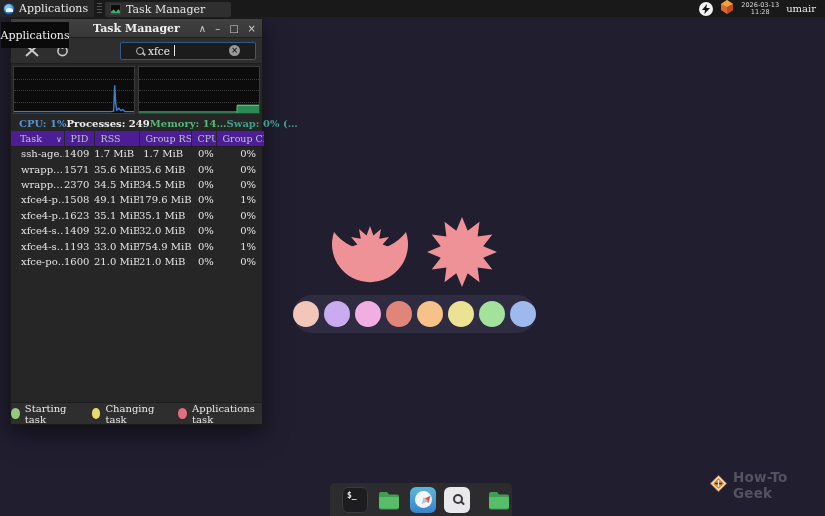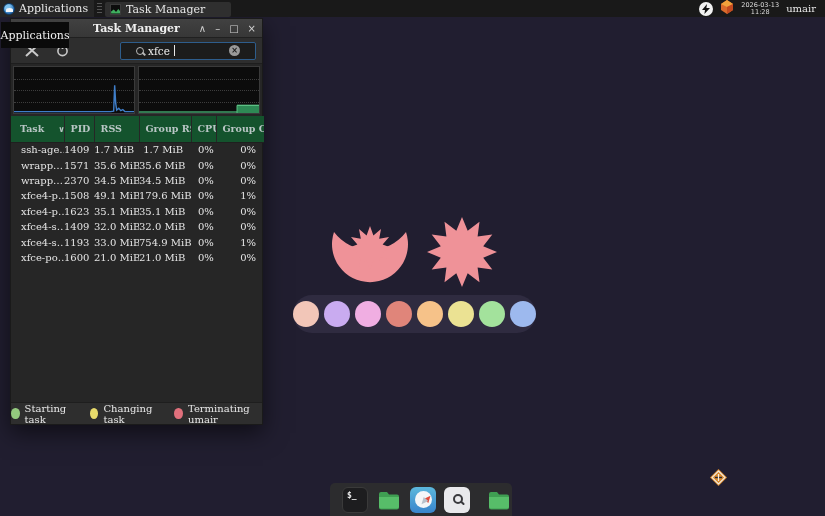--- a/index.html
+++ b/index.html
@@ -43,21 +43,21 @@
   .graphs { display:flex; gap:3px; padding:2px; height:52px; background:#262626; }
   .graph { flex:1; background:#0c0c0c; border:1px solid #3a3a3a; position:relative; overflow:hidden; }
   .gline { position:absolute; left:0; width:100%; border-top:1px dotted #3d3d3d; }
   .graph svg { position:absolute; inset:0; width:100%; height:100%; }
 
   .stats { height:15px; display:flex; align-items:center; justify-content:space-between; padding:0 8px; font-size:10px; font-weight:bold; background:#262626; white-space:nowrap; }
 
   table.proc { width:253px; border-collapse:collapse; table-layout:fixed; font-size:10px; }
   table.proc col.w0{width:53px} table.proc col.w1{width:30px} table.proc col.w2{width:45px}
   table.proc col.w3{width:52px} table.proc col.w4{width:25px} table.proc col.w5{width:48px}
-  table.proc th { height:26px; background:#14532d; color:#b9c6c5; font-weight:bold; text-align:left; padding-left:6px; border-left:1px solid #262626; border-bottom:1px solid #1f1f1f; font-size:9.5px; white-space:nowrap; overflow:hidden; }
+  table.proc th { height:15px; background:#4c1d95; color:#b9c6c5; font-weight:normal; text-align:left; padding-left:6px; border-left:1px solid #262626; border-bottom:1px solid #1f1f1f; font-size:9.5px; white-space:nowrap; overflow:hidden; }
   table.proc th:first-child { border-left:none; padding-left:9px; }
   table.proc td { height:15.4px; color:#e4e4e4; white-space:nowrap; overflow:hidden; }
   td.c0 { padding-left:10px; }
   td.c1 { text-align:center; padding-right:5px; }
   td.c2 { text-align:right; padding-right:5px; }
   td.c3 { text-align:right; padding-right:8px; }
   td.c4 { padding-left:7px; }
   td.c5 { text-align:right; padding-right:8px; }
   .sort-caret { font-size:8px; color:#b9c6c5; margin-left:14px; }
 
@@ -177,20 +177,26 @@
         <div class="gline" style="top:75%"></div>
       <svg viewBox="0 0 120 48" preserveAspectRatio="none">
         <line x1="0" y1="47" x2="120" y2="47" stroke="#3f9e68" stroke-width="1.4"></line>
         <rect x="98" y="40" width="22" height="8" fill="#2e8a55"></rect>
         <line x1="98" y1="40" x2="120" y2="40" stroke="#5cc084" stroke-width="1.4"></line>
         <line x1="98" y1="40" x2="98" y2="48" stroke="#5cc084" stroke-width="1"></line>
       </svg>
     </div>
   </div>
 
+  <div class="stats">
+    <span style="color: rgb(79, 150, 216);">CPU: 1%</span>
+    <span style="color: rgb(237, 237, 237);">Processes: 249</span>
+    <span style="color: rgb(85, 184, 119);">Memory: 14…</span>
+    <span style="color: rgb(63, 160, 142);">Swap: 0% (…</span>
+  </div>
 
   <table class="proc">
     <colgroup>
         <col class="w0">
         <col class="w1">
         <col class="w2">
         <col class="w3">
         <col class="w4">
         <col class="w5">
       </colgroup>
@@ -276,21 +282,21 @@
     <span class="leg">
         <i style="background: rgb(148, 202, 126);"></i>
         <span>Starting task</span>
       </span>
     <span class="leg">
         <i style="background: rgb(231, 218, 107);"></i>
         <span>Changing task</span>
       </span>
     <span class="leg">
         <i style="background: rgb(224, 112, 124);"></i>
-        <span>Terminating umair</span>
+        <span>Applications task</span>
       </span>
   </div>
 </div>
 
 <div class="shape" style="left:328px; top:220px;">
   <svg width="84" height="64" viewBox="0 0 84 64">
     <path d="M 6 12 A 38 38 0 1 0 78 12 A 45 45 0 0 1 6 12 Z" fill="#ef9298"></path>
     <polygon fill="#ef9298" points="42,6 45.4,15.4 53,8.9 51.2,18.8 61.1,17 54.6,24.6 64,28 54.6,31.4 61.1,39 51.2,37.2 53,47 45.4,40.6 42,50 38.6,40.6 31,47 32.8,37.2 23,39 29.4,31.4 20,28 29.4,24.6 23,17 32.8,18.8 31,8.9 38.6,15.4"></polygon>
   </svg>
 </div>
@@ -342,13 +348,14 @@
 
 <div class="watermark">
   <span>
     <svg width="17" height="17" viewBox="0 0 17 17">
       <polygon points="8.5,0 17,8.5 8.5,17 0,8.5" fill="#d8892e"></polygon>
       <polygon points="8.5,2 15,8.5 8.5,15 2,8.5" fill="none" stroke="#f2ece2" stroke-width="1.1"></polygon>
       <line x1="5" y1="8.5" x2="12" y2="8.5" stroke="#2a2a34" stroke-width="1.4"></line>
       <line x1="8.5" y1="5" x2="8.5" y2="12" stroke="#f2ece2" stroke-width="1.2"></line>
     </svg>
   </span>
+  <span class="wm-text">How-To Geek</span>
 </div>
 
 </body></html>

